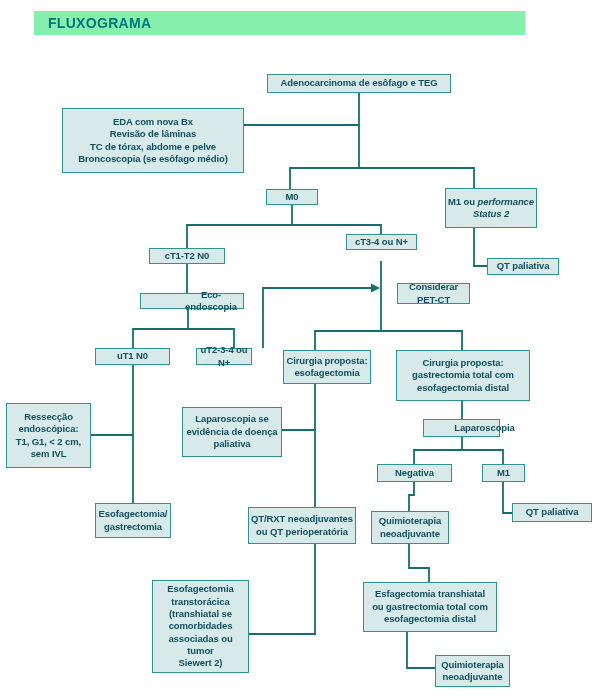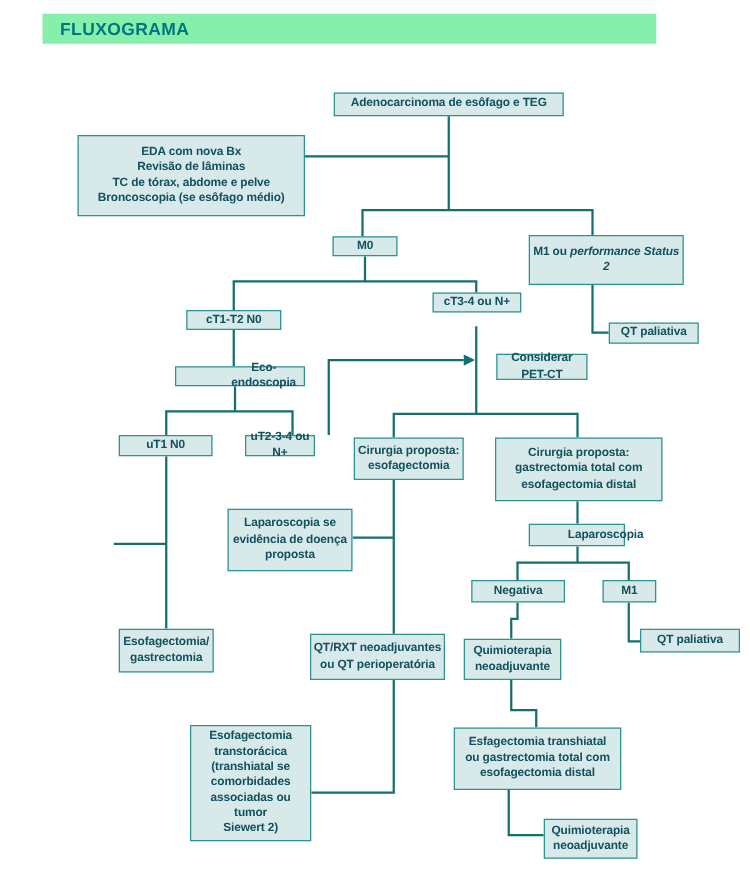--- a/index.html
+++ b/index.html
@@ -11,21 +11,21 @@
   svg.connectors{position:absolute;left:0;top:0;width:600px;height:697px;}
   .node{position:absolute;background:#d8e9e9;border:1.5px solid #2f9292;box-sizing:border-box;
         display:flex;align-items:center;justify-content:center;text-align:center;
         color:#11505f;font-size:9.5px;font-weight:bold;line-height:1.3;
         white-space:pre-line;letter-spacing:-0.1px;padding:1px 2px;}
   .node i{font-style:italic;}
   
   #n-adeno{left:267px;top:60px;width:184px;height:19px;margin-top:14px;}
   #n-workup{left:62px;top:108px;width:182px;height:65px;}
   #n-m0{left:266px;top:189px;width:52px;height:16px;}
-  #n-m1perf{left:423px;top:188px;width:124px;height:40px;white-space:normal;}
+  #n-m1perf{left:445px;top:188px;width:92px;height:40px;white-space:normal;}
   #n-qtpal1{left:487px;top:258px;width:72px;height:17px;}
   #n-ct12{left:149px;top:248px;width:76px;height:16px;}
   #n-ct34{left:346px;top:234px;width:71px;height:16px;}
   #n-eco{left:140px;top:293px;width:104px;height:16px;padding-left:40px;}
   #n-ut1{left:95px;top:348px;width:75px;height:17px;}
   #n-ut234{left:196px;top:348px;width:56px;height:17px;}
   #n-petct{left:397px;top:283px;width:73px;height:21px;}
   #n-ciresof{left:283px;top:350px;width:88px;height:34px;}
   #n-cirgast{left:396px;top:350px;width:134px;height:51px;}
   #n-ressec{left:6px;top:403px;width:85px;height:65px;}
@@ -92,23 +92,27 @@
   <div class="node" id="n-eco">Eco-endoscopia</div>
   <div class="node" id="n-ut1">uT1 N0</div>
   <div class="node" id="n-ut234">uT2-3-4 ou N+</div>
   <div class="node" id="n-petct">Considerar
 PET-CT</div>
   <div class="node" id="n-ciresof">Cirurgia proposta:
 esofagectomia</div>
   <div class="node" id="n-cirgast">Cirurgia proposta:
 gastrectomia total com
 esofagectomia distal</div>
+  <div class="node" id="n-ressec">Ressecção
+endoscópica:
+T1, G1, &lt; 2 cm,
+sem IVL</div>
   <div class="node" id="n-lapse">Laparoscopia se
 evidência de doença
-proposta</div>
+paliativa</div>
   <div class="node" id="n-lap">Laparoscopia</div>
   <div class="node" id="n-neg">Negativa</div>
   <div class="node" id="n-m1b">M1</div>
   <div class="node" id="n-esofgast">Esofagectomia/
 gastrectomia</div>
   <div class="node" id="n-qtrxt">QT/RXT neoadjuvantes
 ou QT perioperatória</div>
   <div class="node" id="n-quimio1">Quimioterapia
 neoadjuvante</div>
   <div class="node" id="n-qtpal2">QT paliativa</div>

